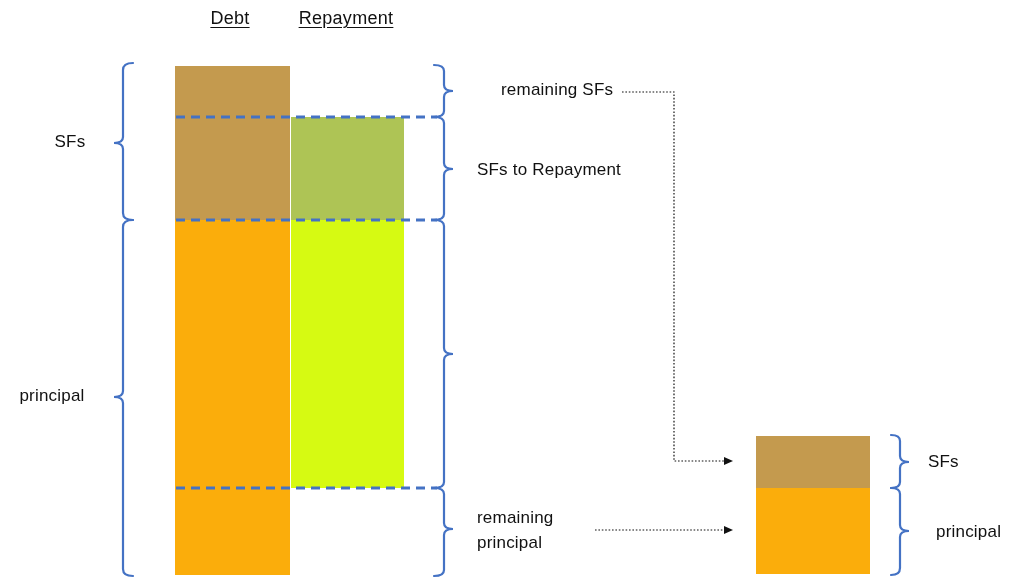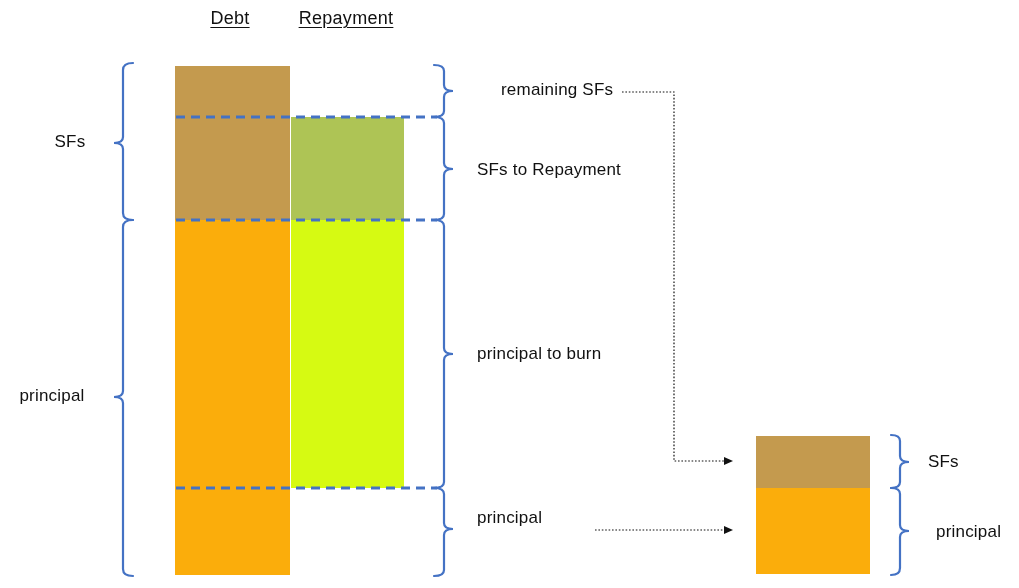--- a/index.html
+++ b/index.html
@@ -56,22 +56,22 @@
   <div class="seg seg-principal-repaid" style="left:291px;top:220px;width:113px;height:268px;"></div>
 
   <div class="seg seg-sfs" style="left:756px;top:436px;width:114px;height:52px;"></div>
   <div class="seg seg-principal" style="left:756px;top:488px;width:114px;height:86px;"></div>
 
   <div class="lbl" style="left:40px;top:132px;width:60px;text-align:center;">SFs</div>
   <div class="lbl" style="left:8px;top:386px;width:88px;text-align:center;">principal</div>
 
   <div class="lbl" style="left:477px;top:80px;margin-left:24px;">remaining SFs</div>
   <div class="lbl" style="left:477px;top:160px;">SFs to Repayment</div>
-  <div class="lbl" style="left:477px;top:344px;">principal to burn</div>
   <div class="lbl lbl2" style="left:477px;top:505px;width:110px;">
+    <span style="display:block;">remaining</span>
     <span style="display:block;">principal</span>
   </div>
 
   <div class="lbl" style="left:928px;top:452px;">SFs</div>
   <div class="lbl" style="left:936px;top:522px;">principal</div>
 
   <svg id="overlay" width="1019" height="588" viewBox="0 0 1019 588">
 
     <line class="dash" x1="176" y1="117" x2="437" y2="117"></line>
     <line class="dash" x1="176" y1="220" x2="437" y2="220"></line>

